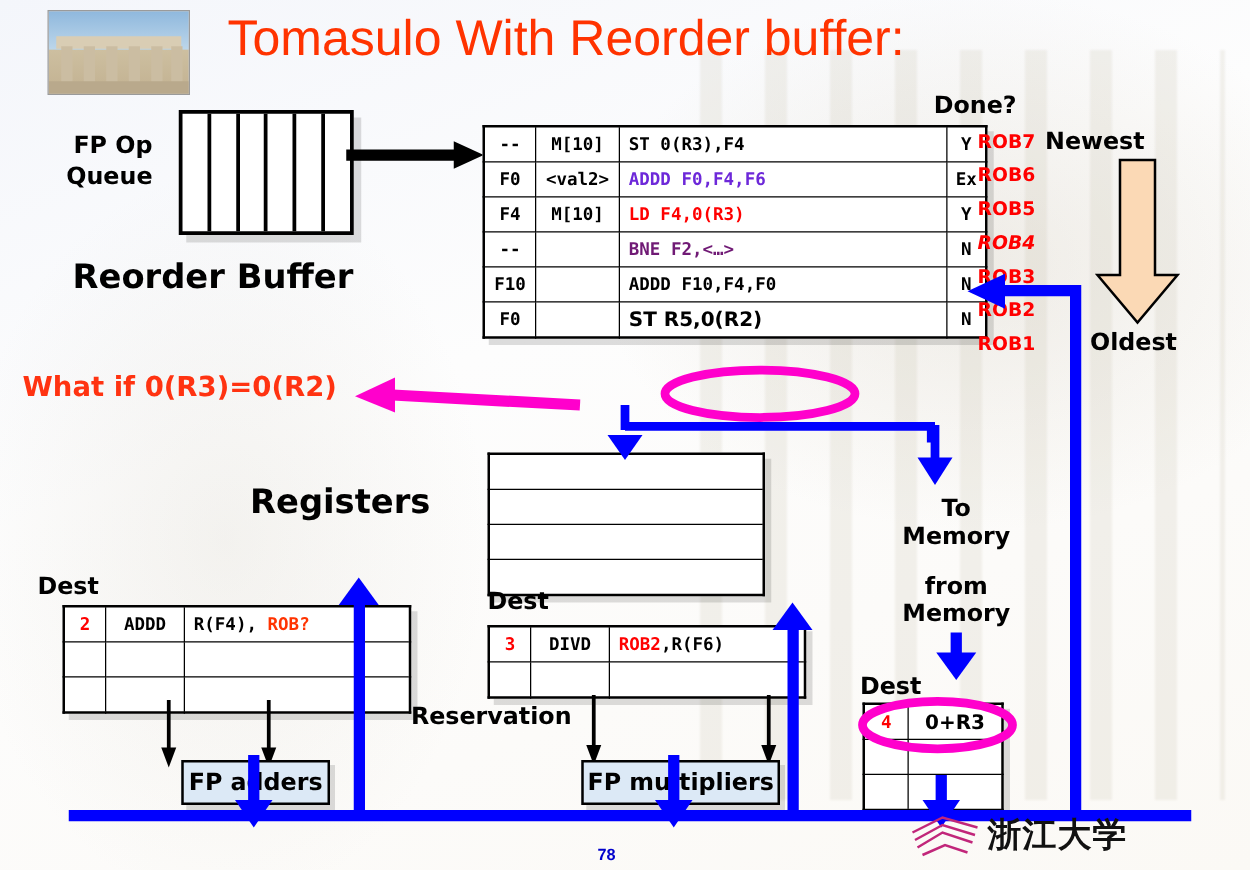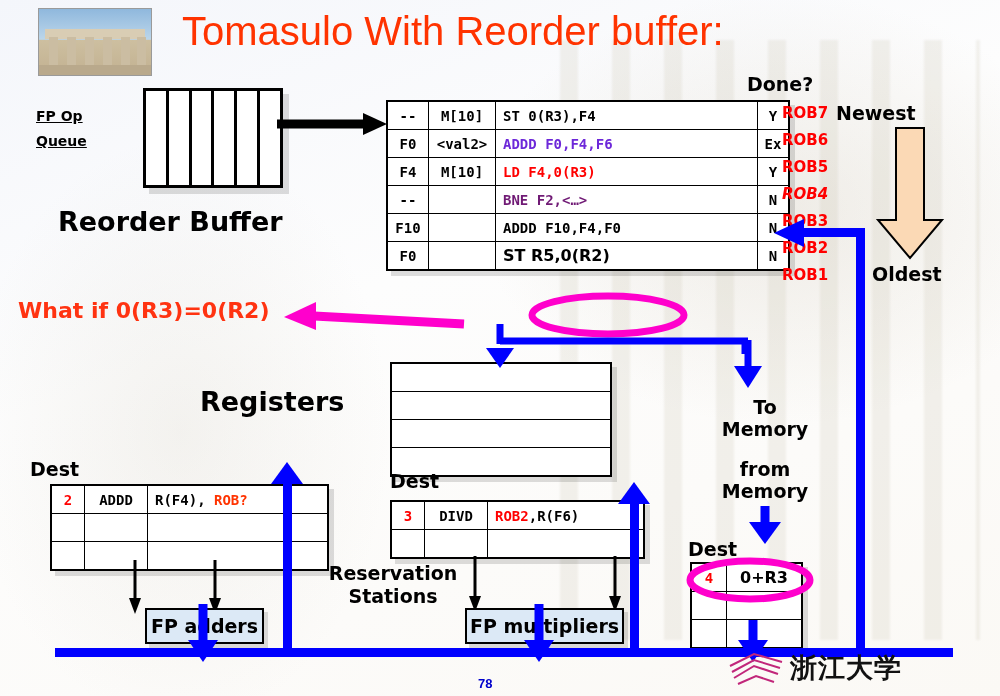--- a/index.html
+++ b/index.html
@@ -61,21 +61,21 @@
     <div class="col" style="left:28px"></div>
   <div class="col" style="left:46px"></div>
     <div class="col" style="left:64px"></div>
   <div class="col" style="left:82px"></div>
     <div class="col" style="left:98px"></div>
   <div class="base"></div>
 </div>
 
 <div class="lyr title" style="left:182px;top:8px;">Tomasulo With Reorder buffer:</div>
 
-<div class="lyr hand" style="left:36px;top:104px;font-size:14px;line-height:25px;text-align:left;width:86px;text-decoration:underline;">
+<div class="lyr hand" style="left:36px;top:104px;font-size:19px;line-height:25px;text-align:right;width:86px;">
   <div>FP Op</div>
   <div>Queue</div>
 </div>
 <div class="lyr" id="queue-box" style="left:143px;top:88px;width:134px;height:94px;border:3px solid #000;background:#fff;box-shadow:6px 6px 0 rgba(0,0,0,.13);display:flex;">
     <div style="flex: 1 1 0%; border-right: 3px solid rgb(0, 0, 0);"></div>
     <div style="flex: 1 1 0%; border-right: 3px solid rgb(0, 0, 0);"></div>
     <div style="flex: 1 1 0%; border-right: 3px solid rgb(0, 0, 0);"></div>
     <div style="flex: 1 1 0%; border-right: 3px solid rgb(0, 0, 0);"></div>
     <div style="flex: 1 1 0%; border-right: 3px solid rgb(0, 0, 0);"></div>
     <div style="flex: 1 1 0%; border-right: none;"></div>
@@ -249,21 +249,20 @@
   <polygon points="9,40 21,40 15,56" fill="#000"></polygon>
   <line x1="155" y1="0" x2="155" y2="44" stroke="#000" stroke-width="3"></line>
   <polygon points="149,40 161,40 155,56" fill="#000"></polygon>
 </svg>
 <div class="lyr unit" style="left:465px;top:608px;width:155px;height:32px;">
   <span>FP multipliers</span>
 </div>
 
 <div class="lyr hand" style="left:318px;top:562px;font-size:19px;line-height:23px;text-align:center;width:150px;">
   <div>Reservation</div>
-  <div>Stations</div>
 </div>
 
 <div class="lyr hand" style="left:688px;top:538px;font-size:19px;">Dest</div>
 <table class="tbl lyr" id="loadbuf-table" style="left:690px;top:562px;">
   <tbody>
       <tr>
         <td style="width: 34px; color: rgb(255, 0, 0);">4</td>
         <td style="width: 74px; font-family: &quot;DejaVu Sans&quot;, sans-serif; font-size: 16px;">0+R3</td>
       </tr>
       <tr>

